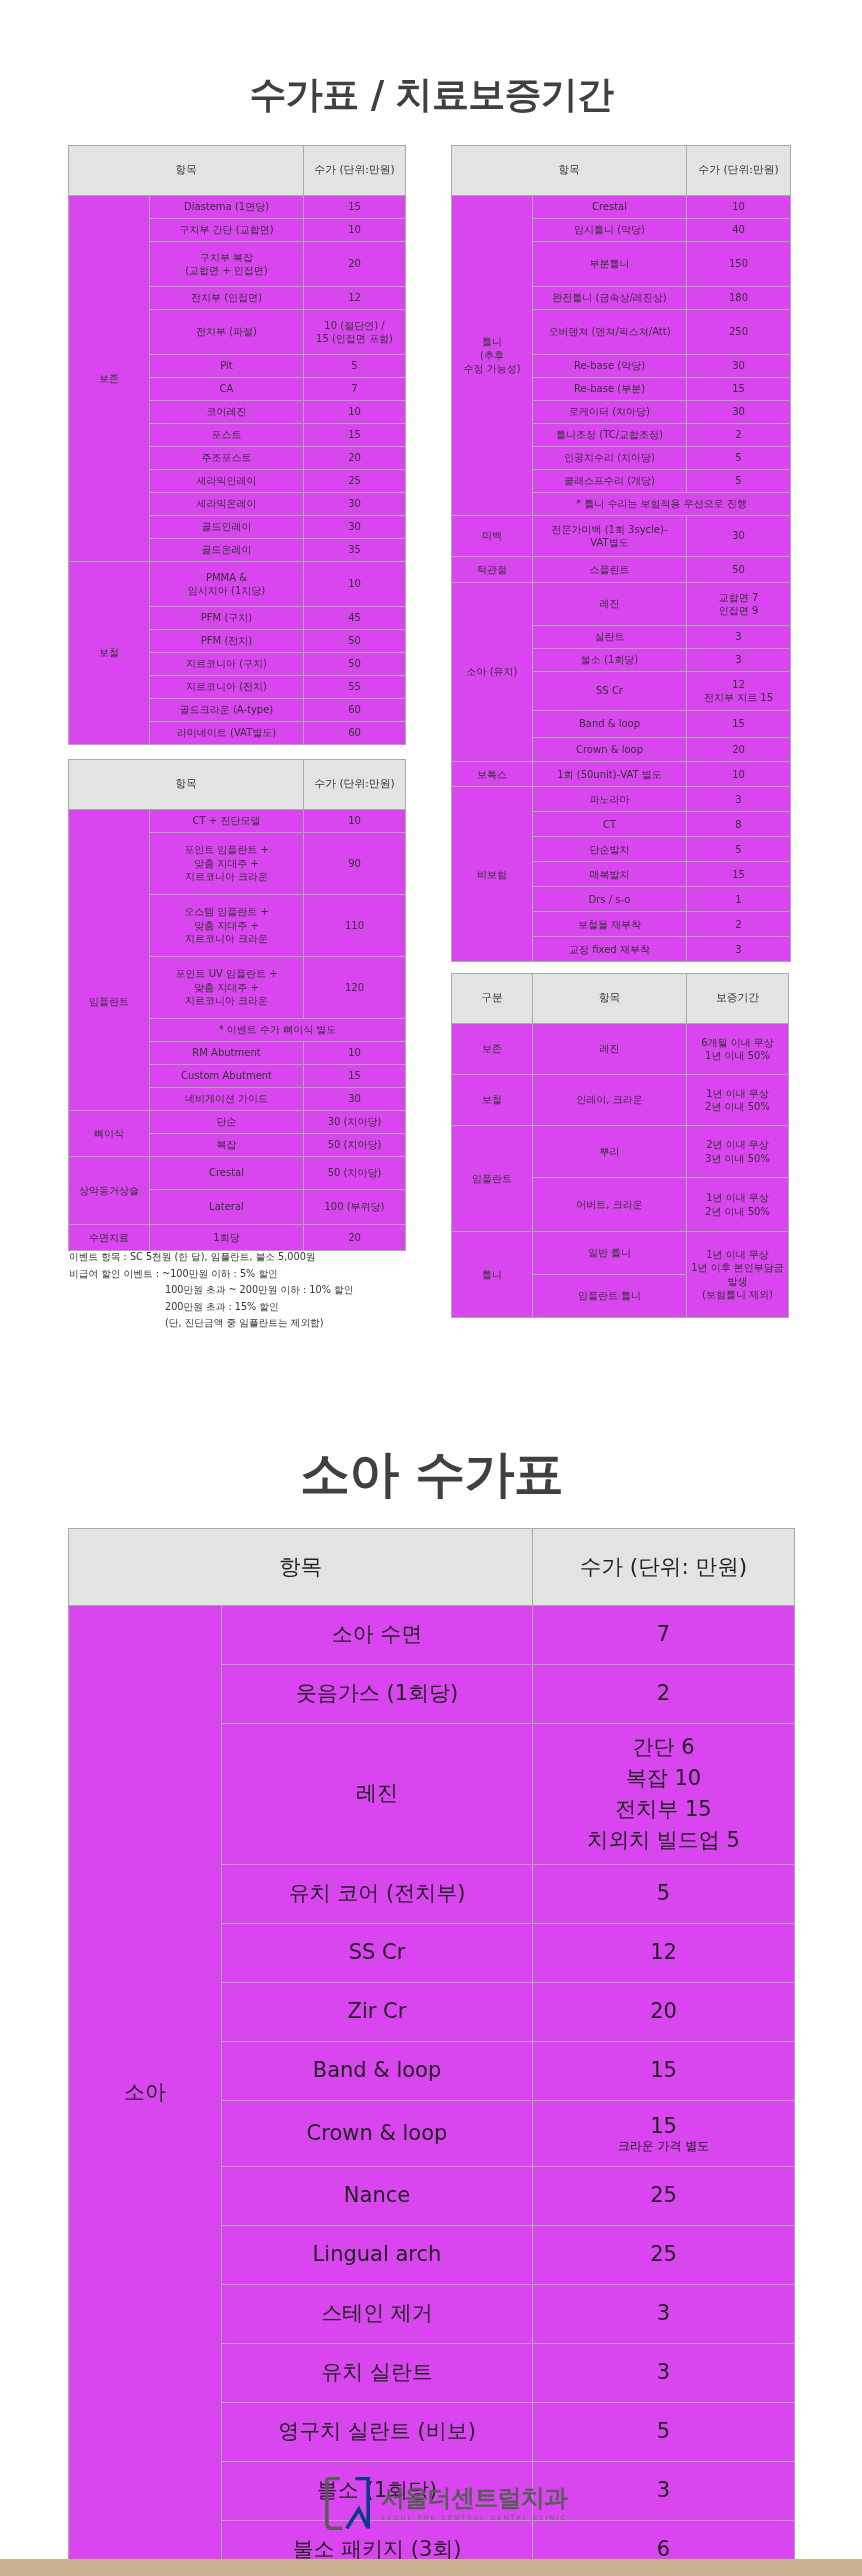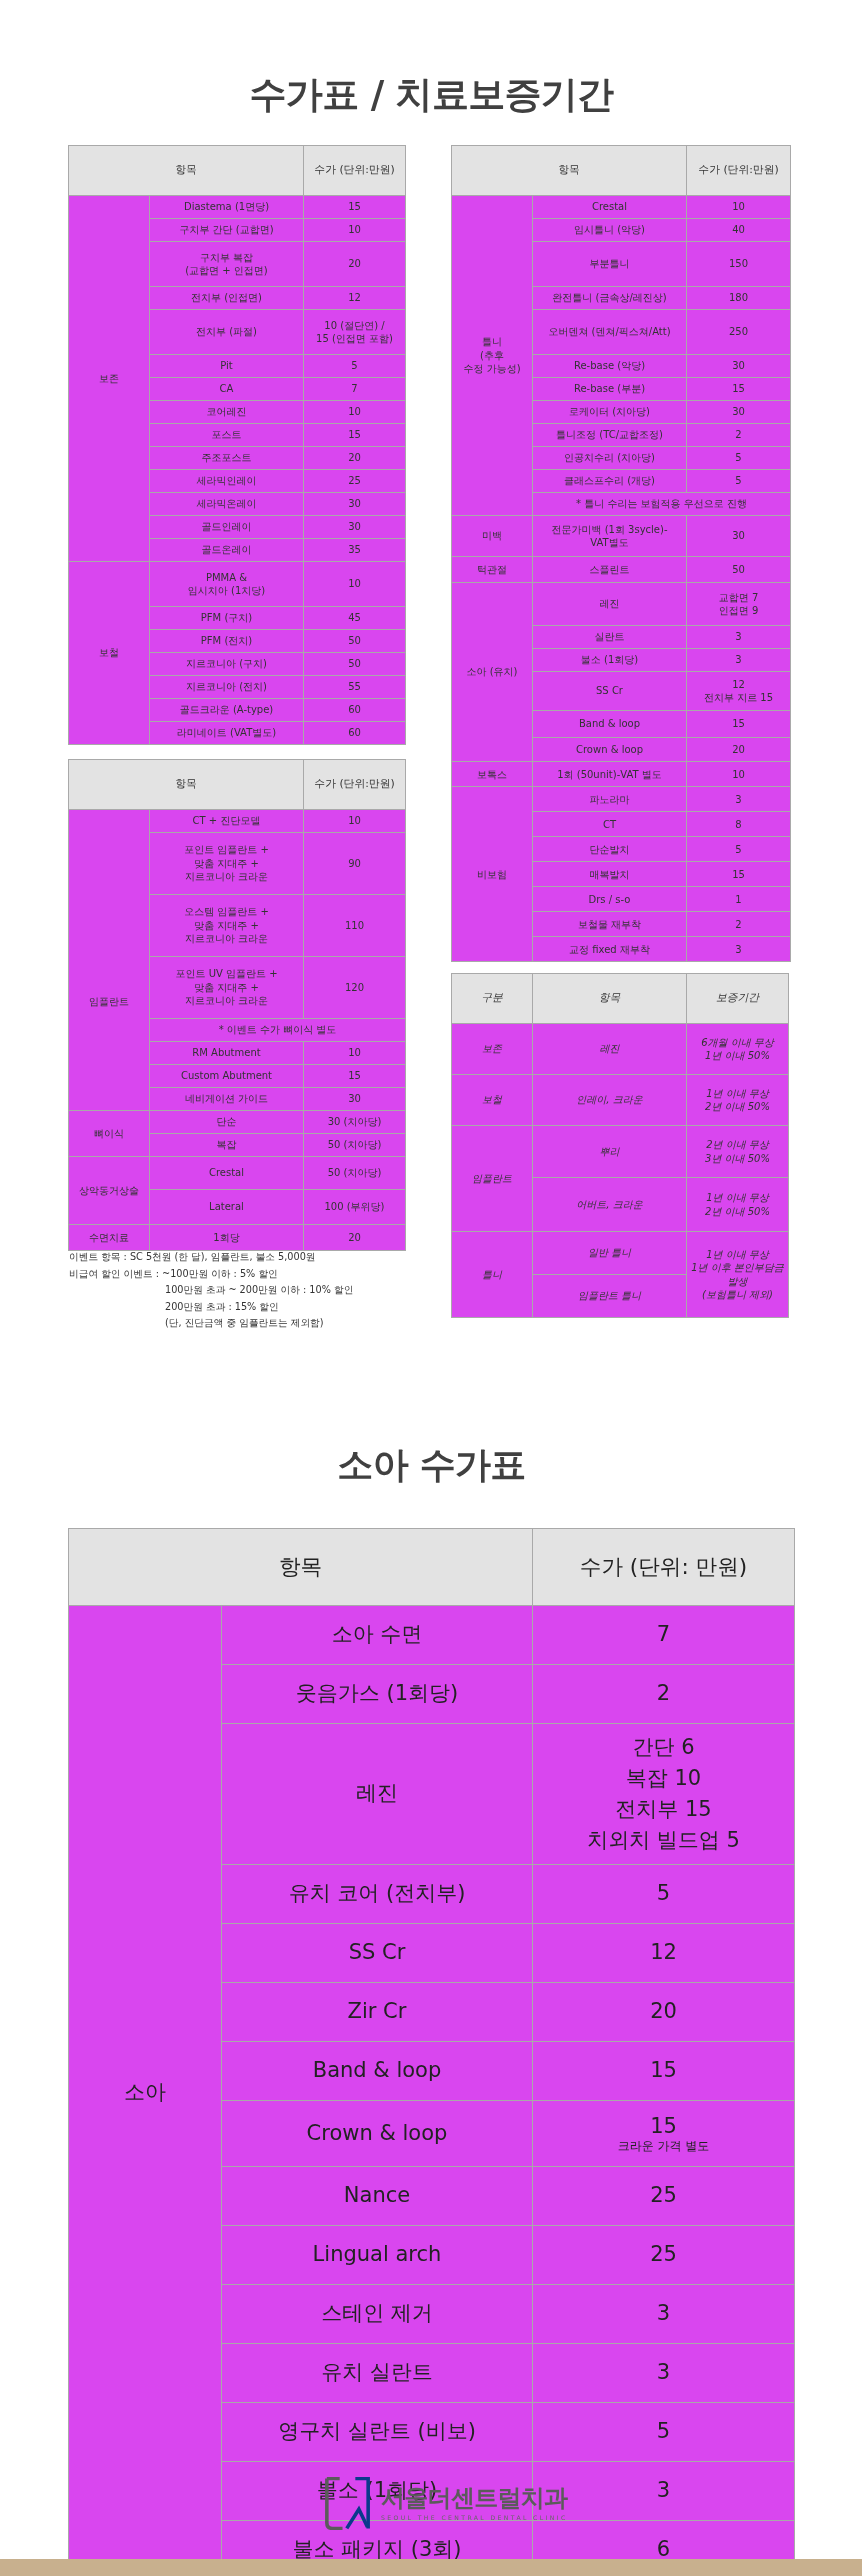--- a/index.html
+++ b/index.html
@@ -1,21 +1,21 @@
 <!DOCTYPE html>
 <html style="font-size:11.5px"><head>
 <meta charset="utf-8">
 <style>
   * { box-sizing: border-box; margin: 0; padding: 0; }
   html, body { width: 863px; background: #ffffff; }
   body { font-family: "DejaVu Sans", "Liberation Sans", sans-serif; color: #2f2f2f; position: relative; height: 2576px; overflow: hidden; }
 
   .title { position: absolute; left: 0; width: 863px; text-align: center; font-weight: bold; color: #404040; letter-spacing: -0.7px; }
   .title.t1 { top: 70px; font-size: 37px; }
-  .title.t2 { top: 1441px; font-size: 36px; }
+  .title.t2 { top: 1441px; font-size: 50px; }
 
   table { border-collapse: collapse; position: absolute; table-layout: fixed; background: #d946ef; }
   td, th { border: 1.4px solid #a9a9a9; text-align: center; vertical-align: middle; font-weight: normal; line-height: 1.35; }
   th { background: #e3e3e3; }
 
   
   .sm td, .sm th { font-size: 10px; padding: 2.2px 2.9px; color: #333; }
   .sm th { height: 50px; font-size: 10.8px; }
   .sm td { height: 23px; }
 
@@ -365,21 +365,21 @@
         <td>보철물 재부착</td>
         <td>2</td>
       </tr>
   <tr style="height:25px">
         <td>교정 fixed 재부착</td>
         <td>3</td>
       </tr>
 </tbody>
   </table>
 
-<table class="sm" style="left:451px; top:973px; width:336px;font-style:italic;">
+<table class="sm" style="left:451px; top:973px; width:336px;">
   <colgroup>
       <col style="width:81px">
       <col style="width:154px">
       <col style="width:102px">
     </colgroup>
   <tbody>
       <tr>
     <th>구분</th>
     <th>항목</th>
     <th>보증기간</th>

